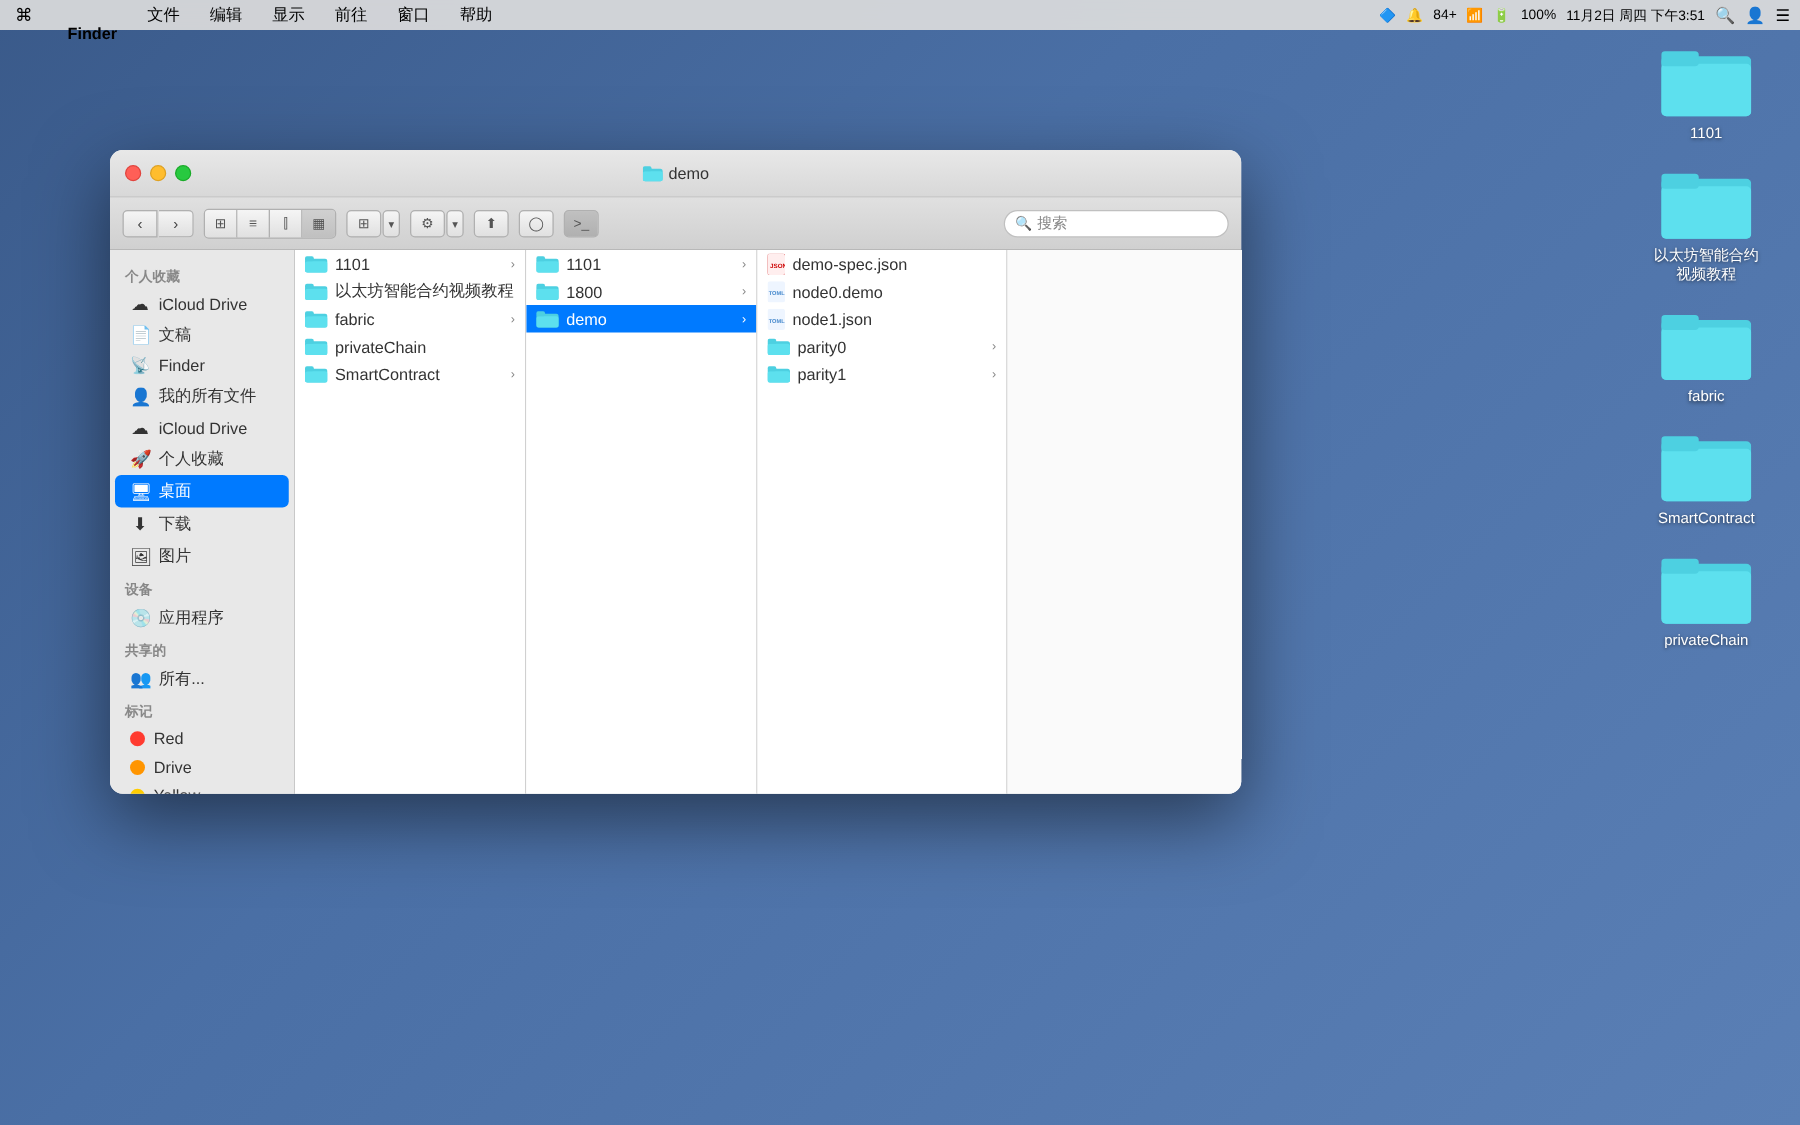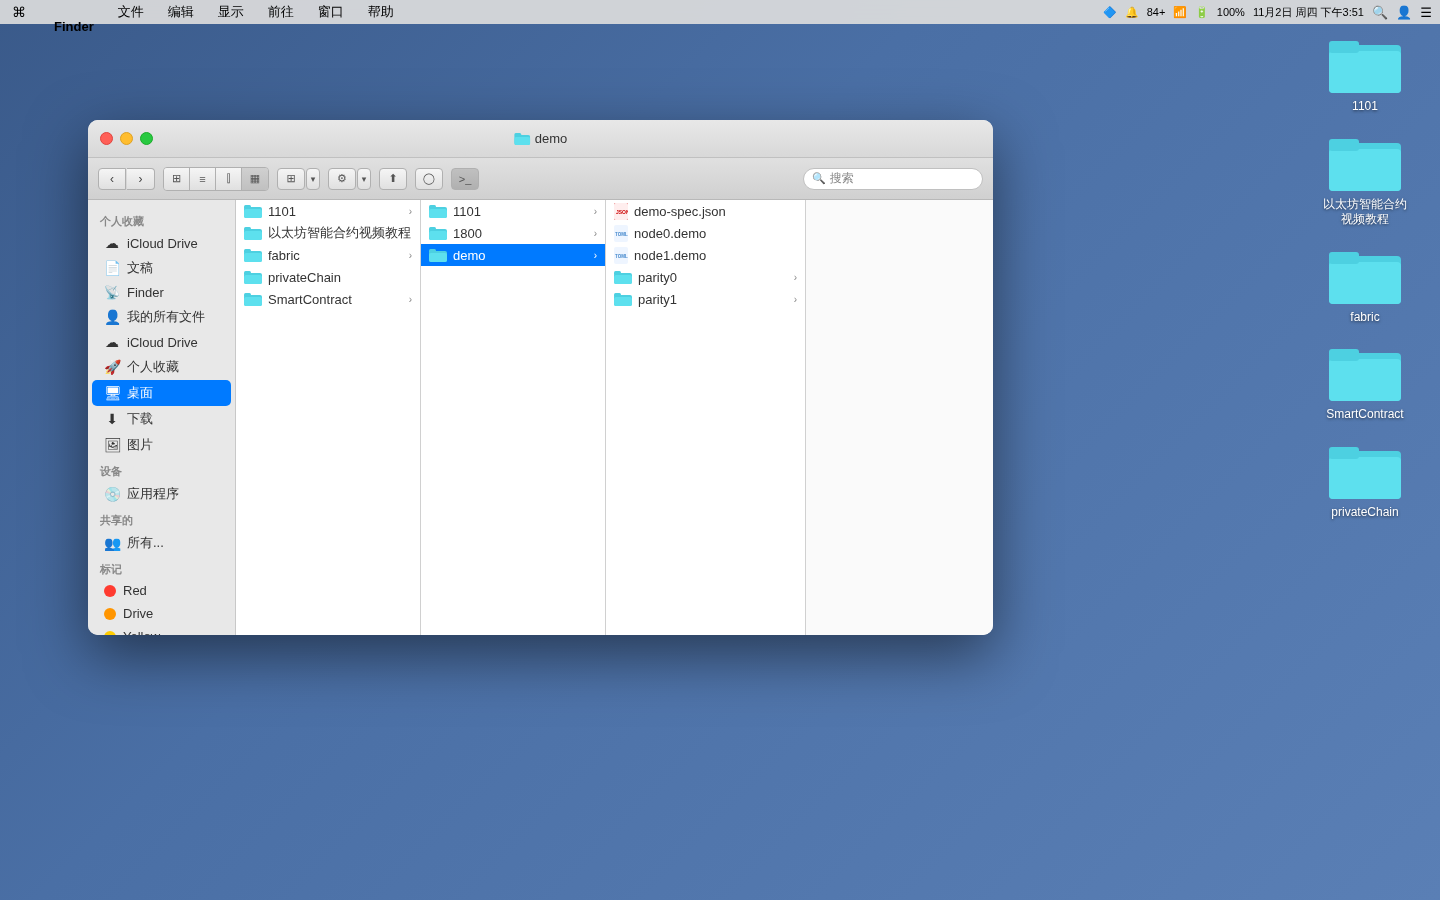--- a/index.html
+++ b/index.html
@@ -626,21 +626,21 @@
             <rect x="0" y="0" width="14" height="17" rx="2" fill="#eef5ff"></rect>
             <text x="1" y="11" font-size="4.5" fill="#4488cc" font-weight="bold">TOML</text>
           </svg>
           <span>node0.demo</span>
         </div>
         <div class="col-item">
           <svg class="file-icon-small" viewBox="0 0 14 17">
             <rect x="0" y="0" width="14" height="17" rx="2" fill="#eef5ff"></rect>
             <text x="1" y="11" font-size="4.5" fill="#4488cc" font-weight="bold">TOML</text>
           </svg>
-          <span>node1.demo</span>
+          <span>node1.json</span>
         </div>
         <div class="col-item">
           <svg class="folder-icon-small" viewBox="0 0 18 15">
             <rect x="0" y="3" width="18" height="11" rx="2" fill="#4dd0e1"></rect>
             <rect x="0" y="5" width="18" height="9" rx="2" fill="#5de0ee"></rect>
             <rect x="0" y="1" width="7" height="4" rx="1.5" fill="#4dd0e1"></rect>
           </svg>
           <span>parity0</span>
           <span class="chevron">›</span>
         </div>

